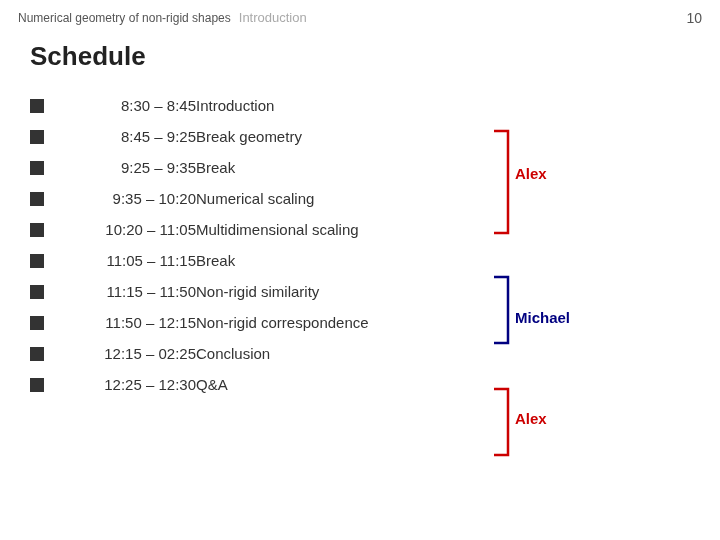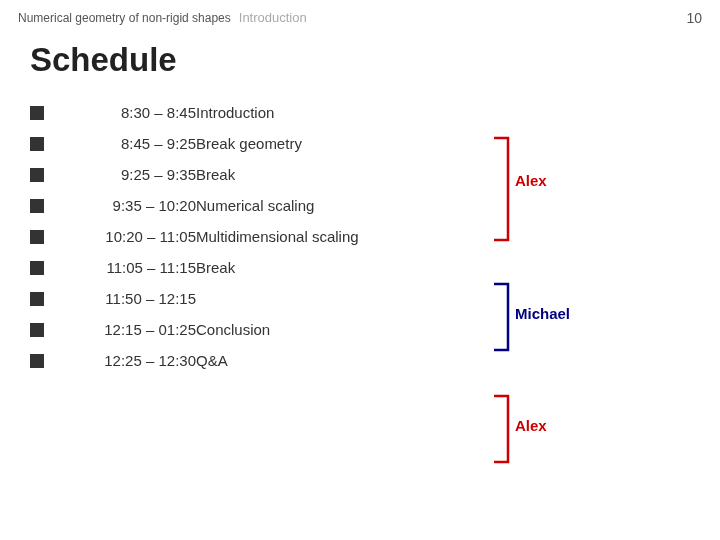--- a/index.html
+++ b/index.html
@@ -35,21 +35,21 @@
     .page-number {
       position: absolute;
       top: 10px;
       right: 18px;
       font-size: 14px;
       color: #555;
       margin-left: 24px;
     }
 
     .slide-title {
-      font-size: 33px;
+      font-size: 26px;
       font-weight: bold;
       color: #222;
       padding: 10px 30px 18px 30px;
     }
 
     .schedule-table {
       padding: 0 30px 0 30px;
       position: relative;
     }
 
@@ -152,42 +152,48 @@
         <span class="time-col">10:20 – 11:05</span>
         <span class="topic-col">Multidimensional scaling</span>
       </div>
       <div class="schedule-row">
         <span class="bullet"></span>
         <span class="time-col">11:05 – 11:15</span>
         <span class="topic-col">Break</span>
       </div>
       <div class="schedule-row">
         <span class="bullet"></span>
-        <span class="time-col">11:50 – 12:15</span>
+        <span class="time-col">11:15 – 11:50</span>
+        <span class="topic-col">Non-rigid similarity</span>
       </div>
       <div class="schedule-row">
         <span class="bullet"></span>
-        <span class="time-col">12:15 – 01:25</span>
+        <span class="time-col">11:50 – 12:15</span>
+        <span class="topic-col">Non-rigid correspondence</span>
+      </div>
+      <div class="schedule-row">
+        <span class="bullet"></span>
+        <span class="time-col">12:15 – 02:25</span>
         <span class="topic-col">Conclusion</span>
       </div>
       <div class="schedule-row">
         <span class="bullet"></span>
         <span class="time-col">12:25 – 12:30</span>
         <span class="topic-col">Q&amp;A</span>
       </div>
     </div>
 
   <svg class="bracket-svg" style="position:absolute; left:490px; top:37px; width:22px; height:110px;">
     <path d="M 4 4 L 18 4 L 18 106 L 4 106" stroke="#cc0000" stroke-width="2.5" fill="none"></path>
   </svg>
   <span class="alex-label" style="position:absolute; left:515px; top:75px; color:#cc0000; font-size:15px; font-weight:bold;">Alex</span>
 
   <svg class="bracket-svg" style="position:absolute; left:490px; top:183px; width:22px; height:74px;">
     <path d="M 4 4 L 18 4 L 18 70 L 4 70" stroke="#000080" stroke-width="2.5" fill="none"></path>
   </svg>
-  <span class="michael-label" style="position:absolute; left:515px; top:208px; color:#000080; font-size:15px; font-weight:bold;">Michael</span>
+  <span class="michael-label" style="position:absolute; left:515px; top:219px; color:#000080; font-size:15px; font-weight:bold;">Michael</span>
 
   <svg class="bracket-svg" style="position:absolute; left:490px; top:295px; width:22px; height:74px;">
     <path d="M 4 4 L 18 4 L 18 70 L 4 70" stroke="#cc0000" stroke-width="2.5" fill="none"></path>
   </svg>
   <span class="alex2-label" style="position:absolute; left:515px; top:320px; color:#cc0000; font-size:15px; font-weight:bold;">Alex</span>
 
 </div>
 
 </body></html>

